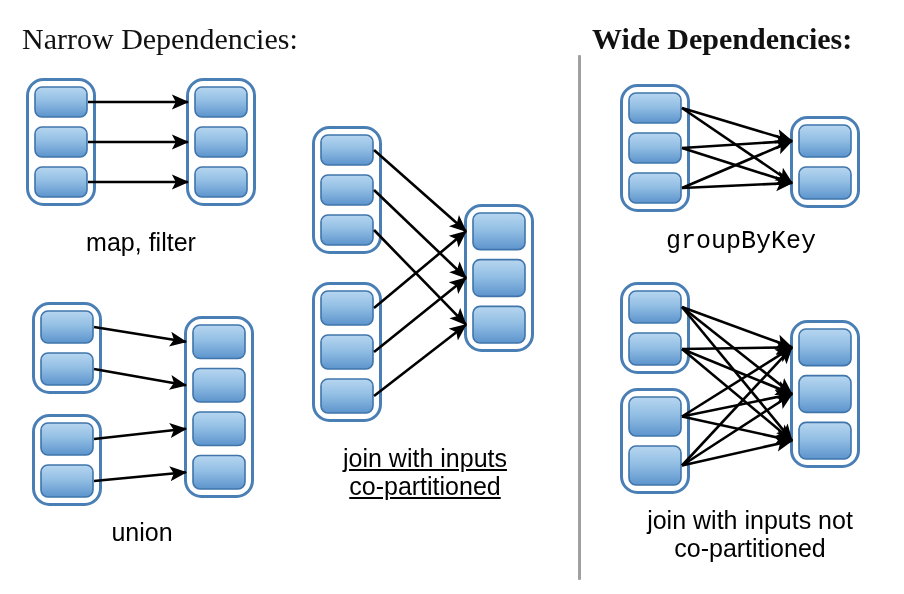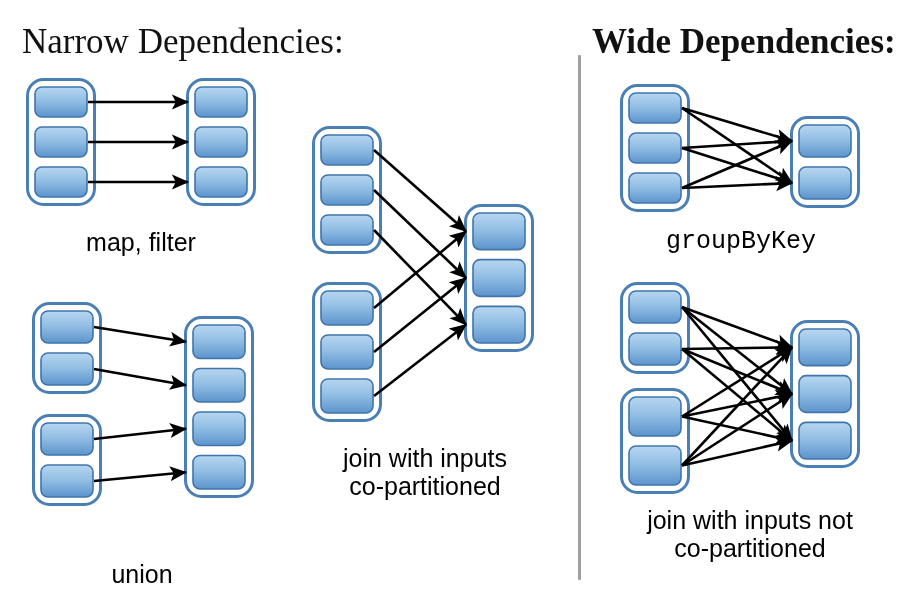--- a/index.html
+++ b/index.html
@@ -10,21 +10,21 @@
     position:relative;
     overflow:hidden;
   }
   #stage{position:absolute;left:0;top:0;width:904px;height:594px;}
   svg.layer{position:absolute;left:0;top:0;width:904px;height:594px;overflow:visible;}
   svg.arrows{pointer-events:none;}
 
   .heading{
     position:absolute;
     font-family:"Liberation Serif", serif;
-    font-size:35px;
+    font-size:30px;
     color:#111111;
     white-space:nowrap;
     letter-spacing:0px;
   }
   .caption{
     position:absolute;
     font-family:"Liberation Sans", sans-serif;
     font-size:25px;
     color:#000000;
     text-align:center;
@@ -171,21 +171,21 @@
         <line x1="682" y1="416.5" x2="792" y2="394" stroke="#000000" stroke-width="2.6" marker-end="url(#ah)" stroke-linecap="butt"></line>
         <line x1="682" y1="416.5" x2="792" y2="440.66666666666663" stroke="#000000" stroke-width="2.6" marker-end="url(#ah)" stroke-linecap="butt"></line>
         <line x1="682" y1="465.5" x2="792" y2="347.3333333333333" stroke="#000000" stroke-width="2.6" marker-end="url(#ah)" stroke-linecap="butt"></line>
         <line x1="682" y1="465.5" x2="792" y2="394" stroke="#000000" stroke-width="2.6" marker-end="url(#ah)" stroke-linecap="butt"></line>
         <line x1="682" y1="465.5" x2="792" y2="440.66666666666663" stroke="#000000" stroke-width="2.6" marker-end="url(#ah)" stroke-linecap="butt"></line>
       </g>
   </svg>
 
   <div id="captions-root">
       <div class="caption" style="left: 20px; top: 228px; width: 242px;">map, filter</div>
-      <div class="caption" style="left: 22px; top: 518px; width: 240px; margin-top: 42px;">union</div>
-      <div class="caption" style="left: 306px; top: 444px; width: 238px;">join with inputs
+      <div class="caption" style="left: 22px; top: 518px; width: 240px;">union</div>
+      <div class="caption" style="left: 306px; top: 444px; width: 238px; text-decoration: underline;">join with inputs
 co-partitioned</div>
       <div class="caption" style="left: 614px; top: 228px; width: 254px; font-family: Liberation Mono, monospace;">groupByKey</div>
       <div class="caption" style="left: 600px; top: 506px; width: 300px;">join with inputs not
 co-partitioned</div>
     </div>
 
 </div>
 
 </body></html>

